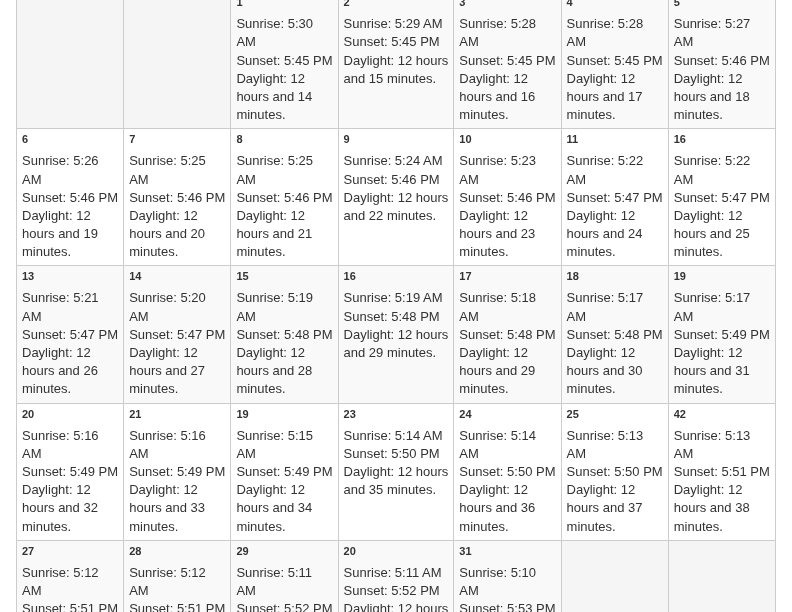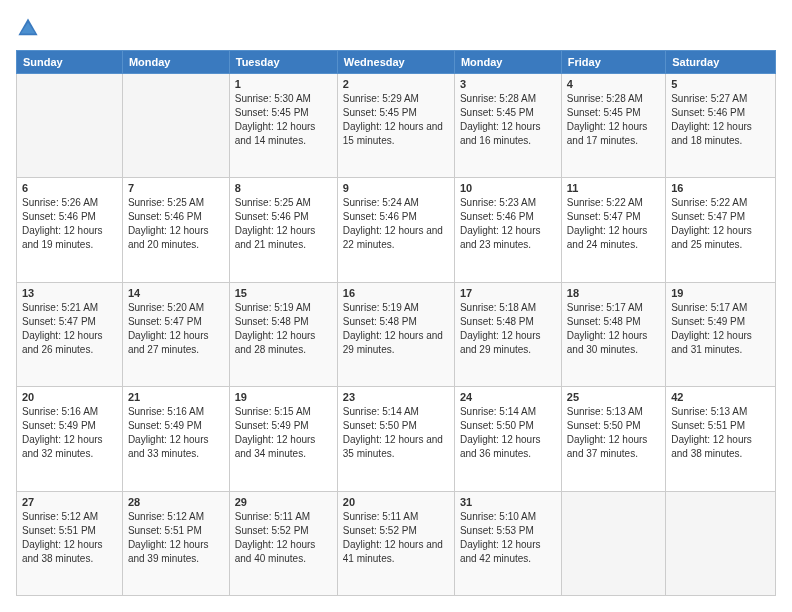--- a/index.html
+++ b/index.html
@@ -86,23 +86,24 @@
     .calendar-table tbody tr:nth-child(odd) td {
       background: #f9f9f9;
     }
     .day-num {
       font-weight: bold;
       font-size: 11px;
       margin-bottom: 2px;
       display: block;
     }
     .day-detail {
-      font-size: 10px;
+      font-size: 13px;
       color: #333;
       line-height: 1.4;
+      margin-top: 7px;
     }
     .empty-cell {
       background: #f5f5f5 !important;
     }
   </style>
 </head>
 <body>
 
 <div class="page">
   <div class="header">

